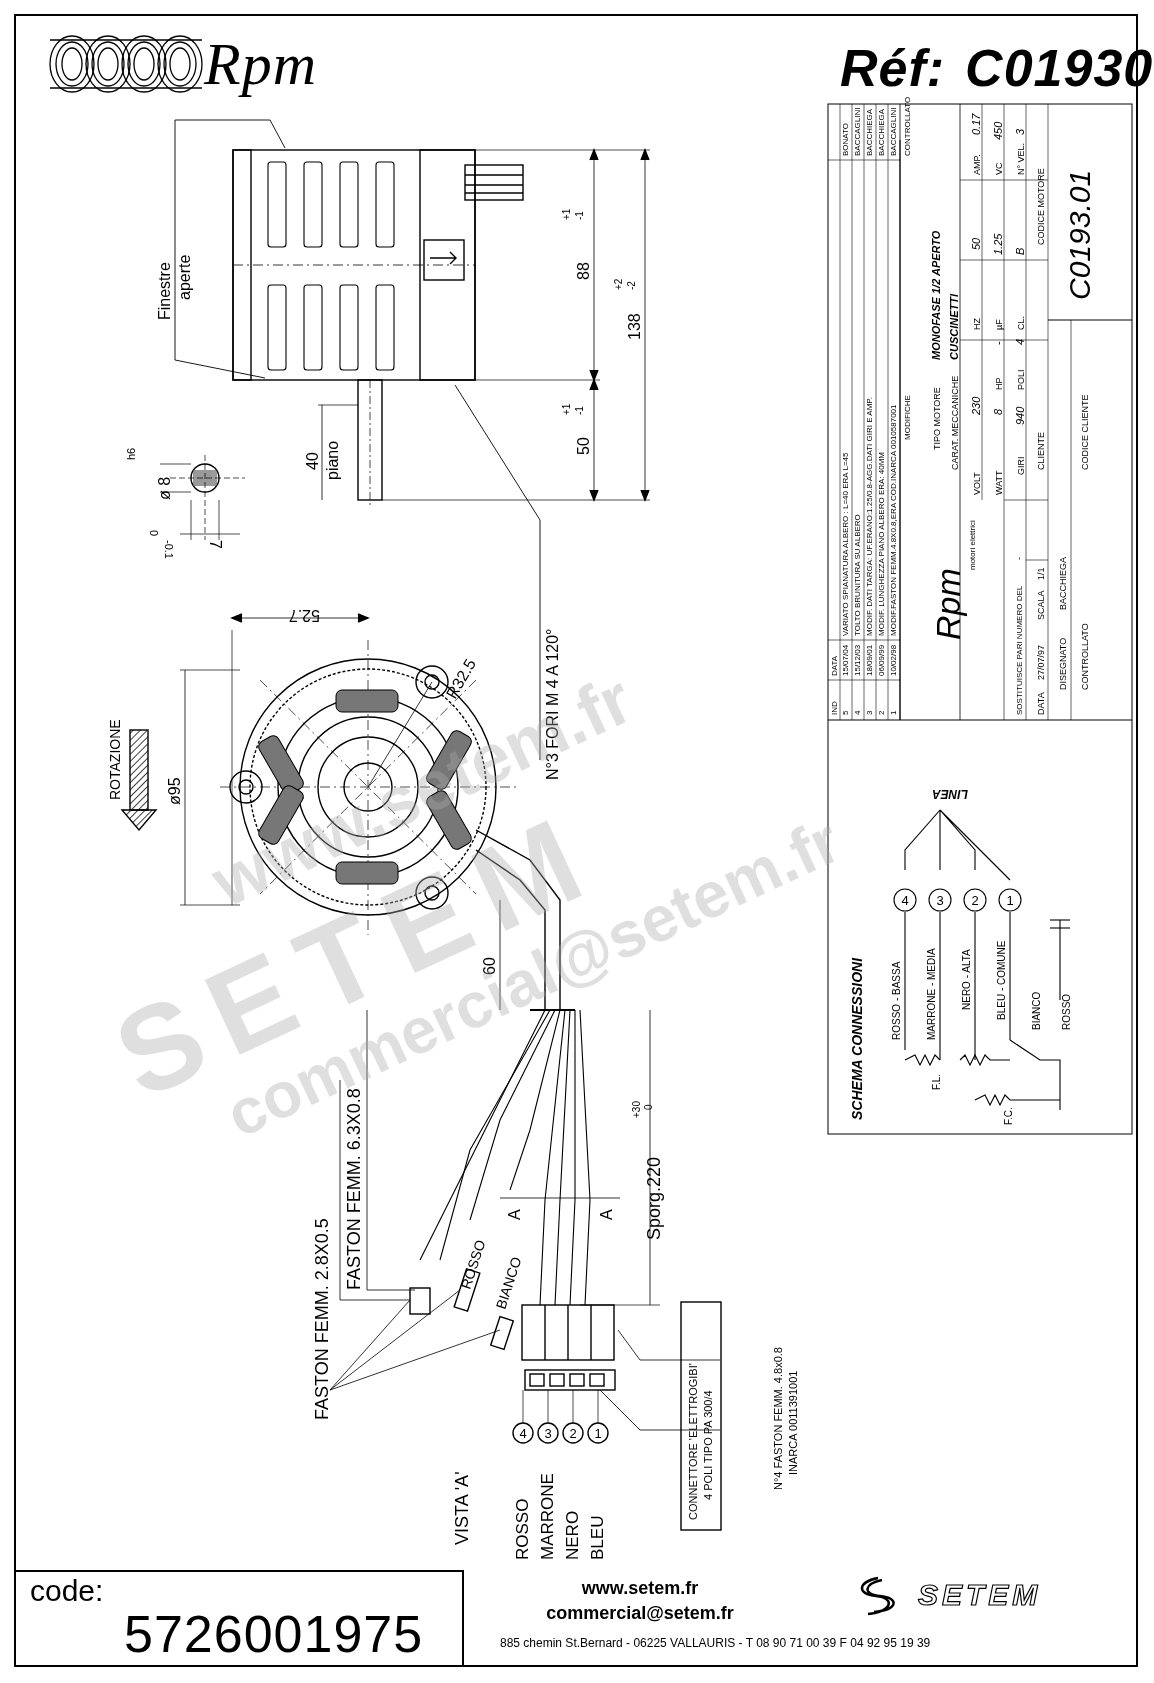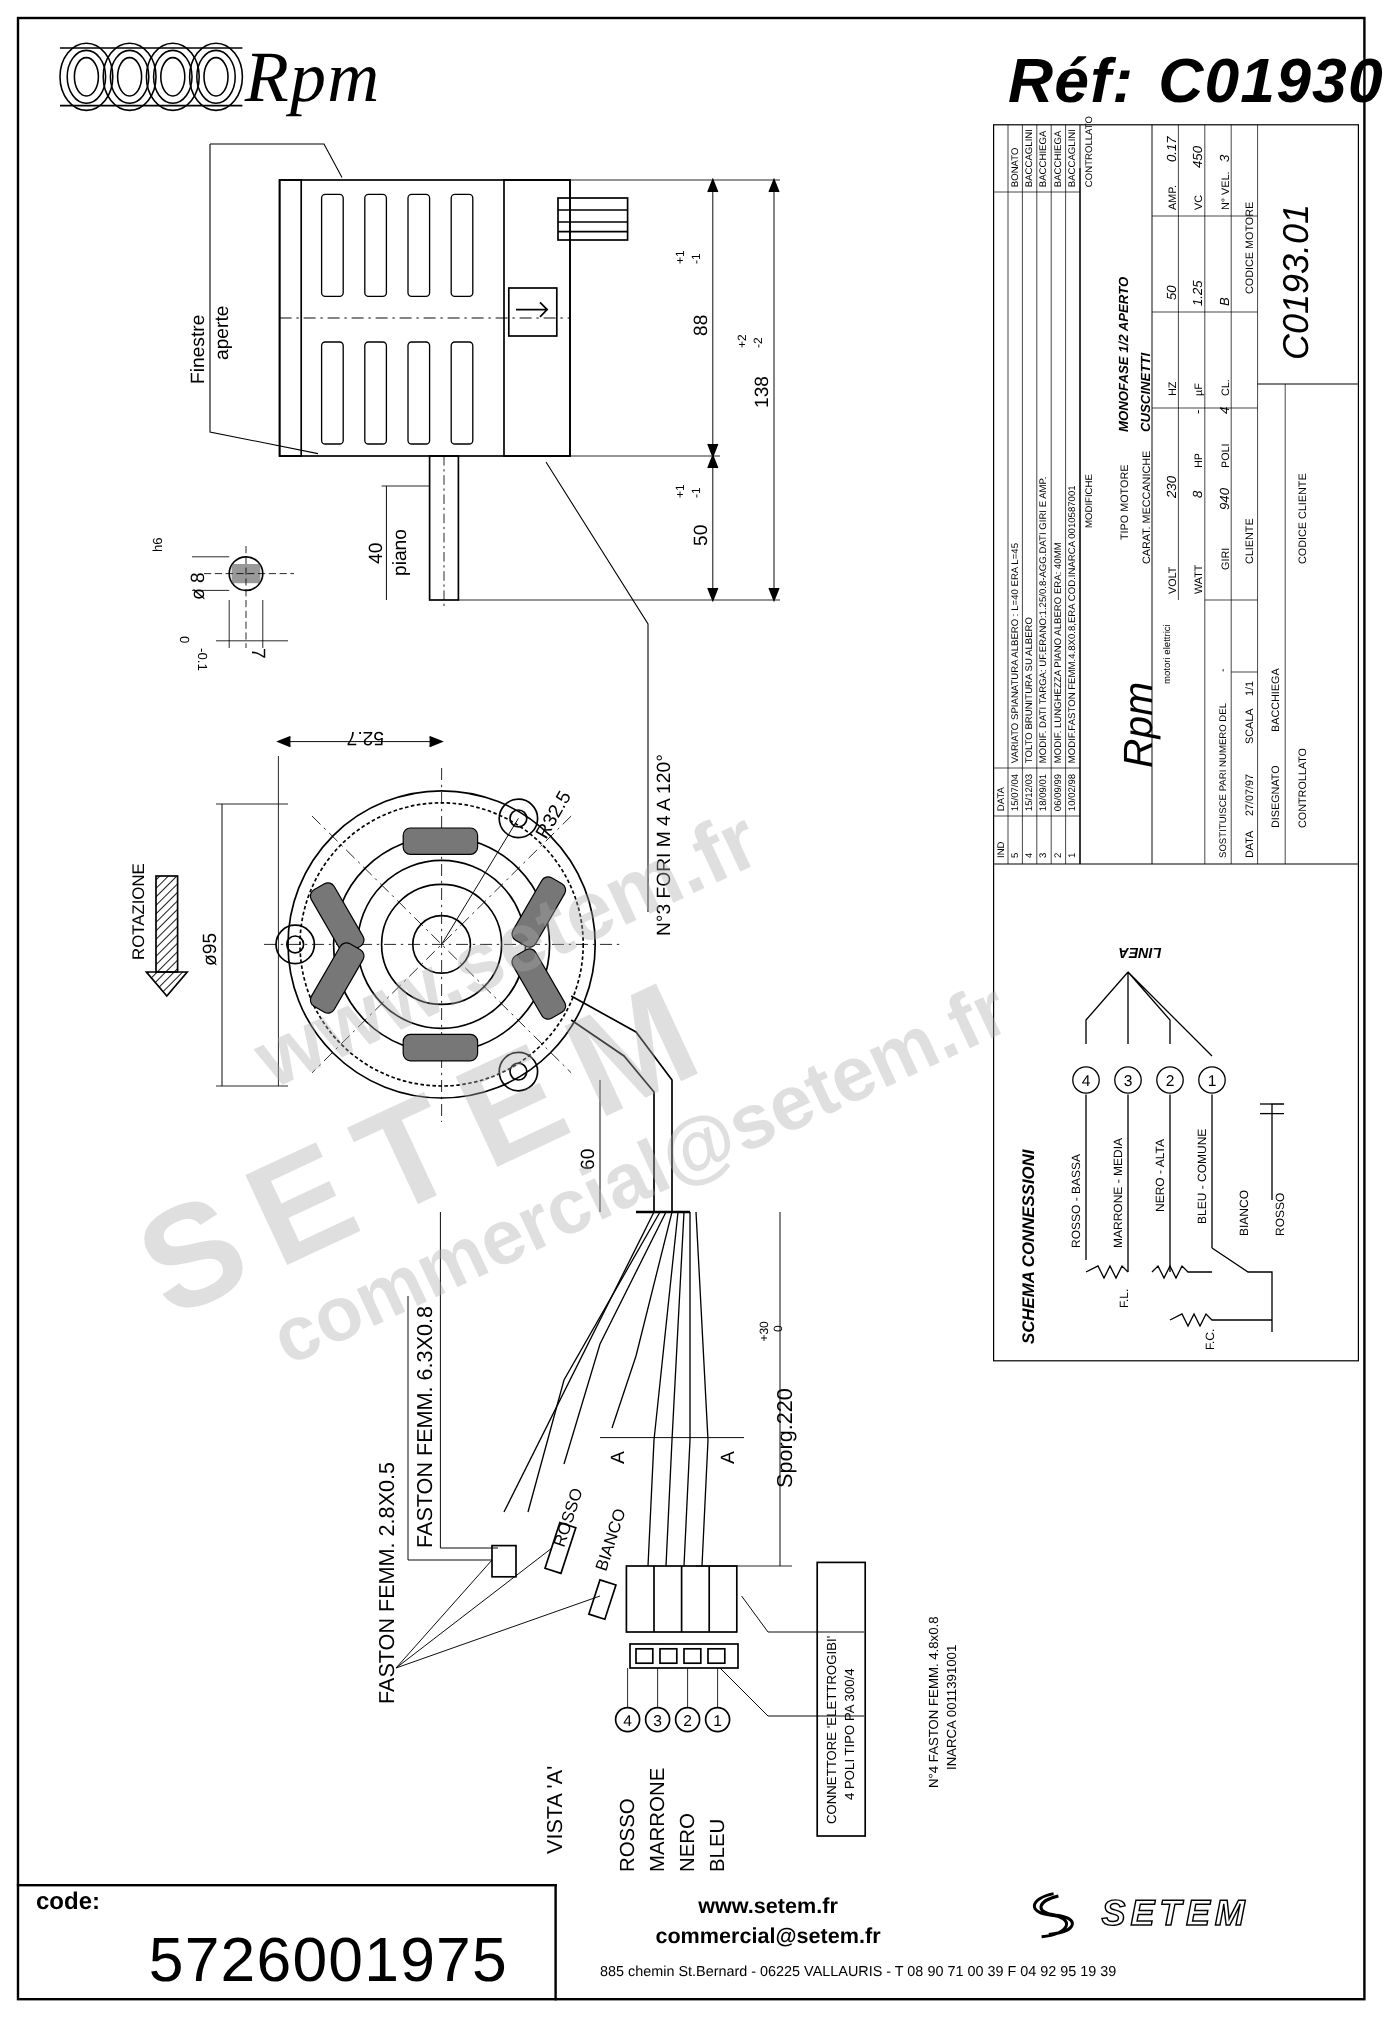--- a/index.html
+++ b/index.html
@@ -5,21 +5,21 @@
   html,body{margin:0;padding:0;background:#fff;}
   body{width:1154px;height:1683px;position:relative;overflow:hidden;font-family:"Liberation Sans",sans-serif;color:#000;}
   .frame{position:absolute;left:14px;top:14px;width:1124px;height:1653px;border:2px solid #000;box-sizing:border-box;}
   .abs{position:absolute;}
   .logo-rpm{position:absolute;left:46px;top:30px;width:330px;height:70px;}
   .logo-rpm .word{position:absolute;left:158px;top:0px;font-family:"Liberation Serif",serif;font-style:italic;font-size:60px;font-weight:normal;letter-spacing:1px;}
   .ref{position:absolute;left:840px;top:38px;font-size:52px;font-weight:bold;font-style:italic;letter-spacing:1px;}
   .ref span{margin-right:20px;}
   svg text{font-family:"Liberation Sans",sans-serif;}
   .code-box{position:absolute;left:14px;top:1570px;width:450px;height:97px;border-top:2px solid #000;border-right:2px solid #000;box-sizing:border-box;}
-  .code-label{position:absolute;left:30px;top:1574px;font-size:20px;font-weight:bold;}
+  .code-label{position:absolute;left:30px;top:1574px;font-size:30px;font-weight:normal;}
   .code-value{position:absolute;left:124px;top:1604px;font-size:52px;font-weight:normal;letter-spacing:1px;}
   .footer-web{position:absolute;left:520px;top:1576px;width:240px;text-align:center;font-size:18px;font-weight:bold;line-height:25px;}
   .footer-addr{position:absolute;left:500px;top:1636px;font-size:12px;white-space:nowrap;}
   .setem-logo{position:absolute;left:848px;top:1572px;width:260px;height:46px;}
   .watermark{position:absolute;color:rgba(170,170,170,0.38);font-weight:bold;font-family:"Liberation Sans",sans-serif;white-space:nowrap;transform-origin:left top;pointer-events:none;}
 </style>
 </head>
 <body>
 
 <div class="frame"></div>

